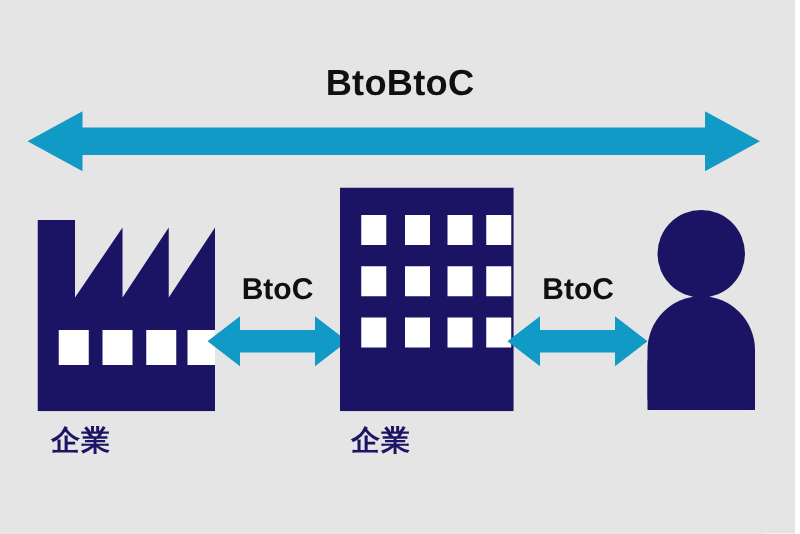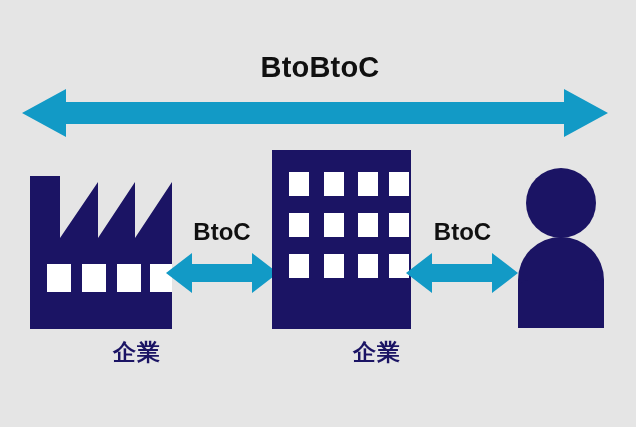--- a/index.html
+++ b/index.html
@@ -53,21 +53,21 @@
 
   
   .icon {
     position: absolute;
   }
   .icon svg { display: block; }
 
   
   .caption {
     position: absolute;
-    text-align: right;
+    text-align: left;
     font-size: 23px;
     font-weight: bold;
     color: #1b1464;
     line-height: 28px;
     letter-spacing: 1px;
   }
 </style>
 </head>
 <body>
 

